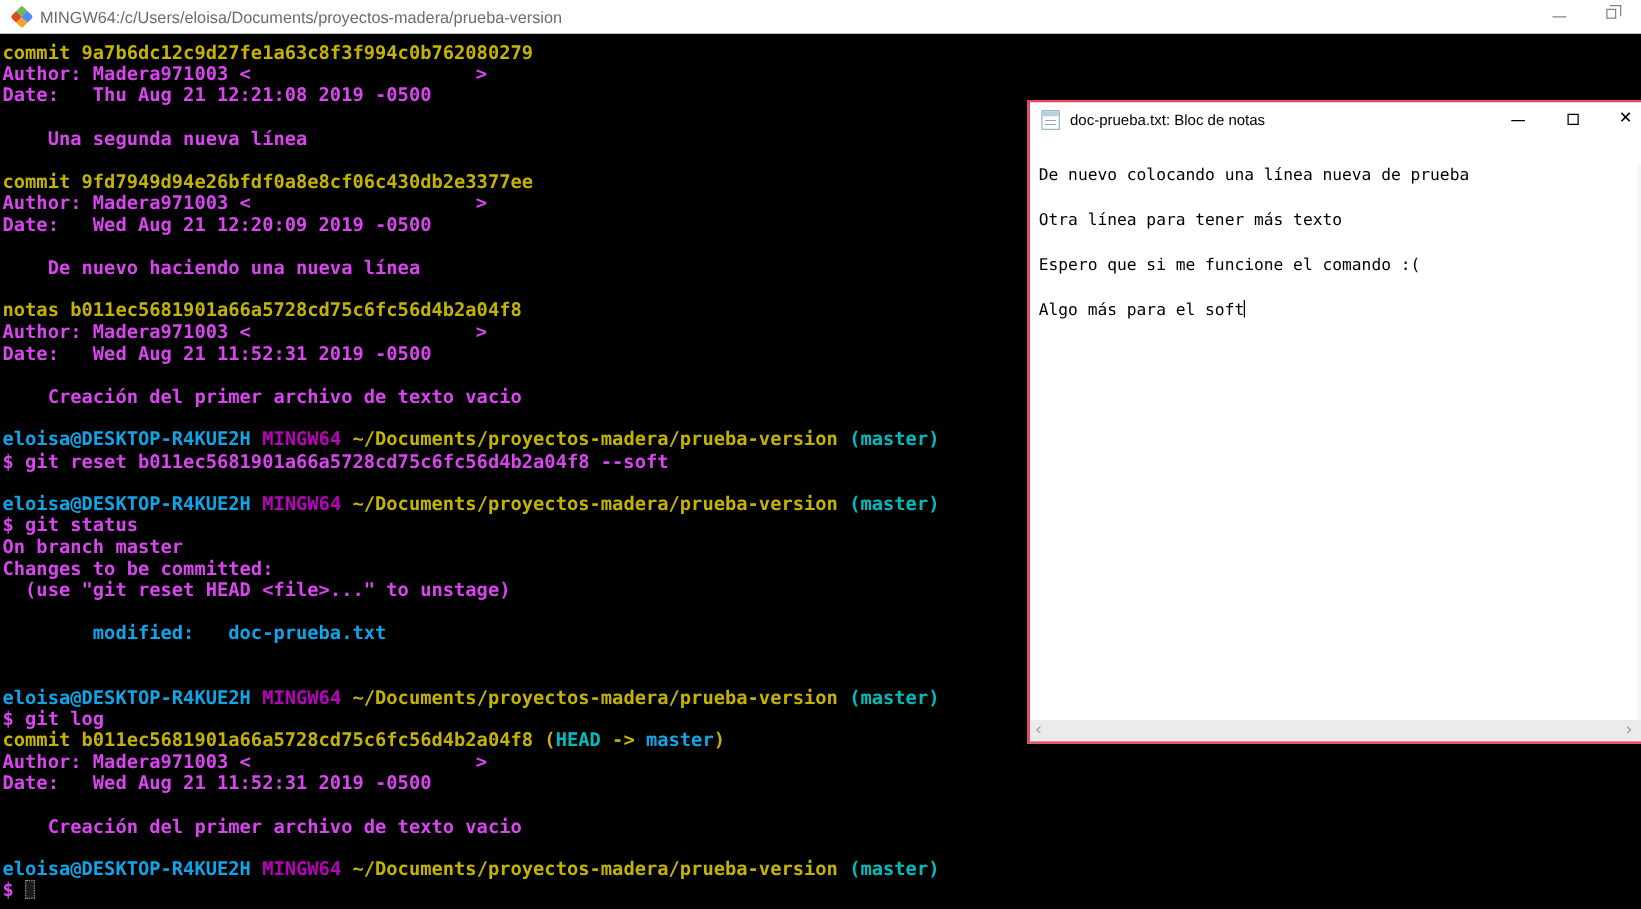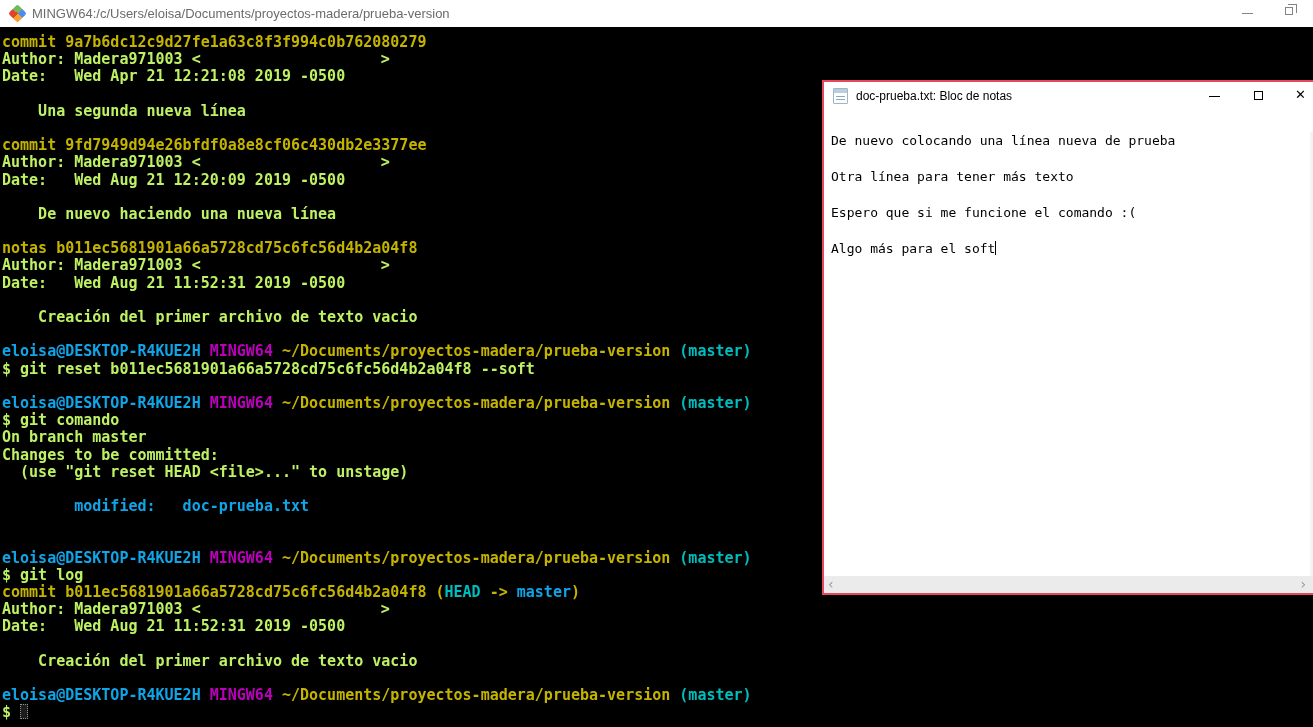--- a/index.html
+++ b/index.html
@@ -11,21 +11,21 @@
   .git-icon { position:absolute; left:11px; top:7px; width:13px; height:13px; transform:rotate(45deg); border-radius:2px;
               background:conic-gradient(#4c8bf5 0 25%, #f7a032 25% 50%, #e24329 50% 75%, #74b959 75% 100%); }
   .term-title { position:absolute; left:32px; top:6px; font-size:13px; color:#6b6b6b; white-space:nowrap; }
   .term-min { position:absolute; right:60px; top:13px; width:11px; height:1px; background:#838383; }
   .term-restore { position:absolute; right:20px; top:7px; width:8px; height:8px; border:1px solid #838383; background:#fff; }
   .term-restore::before { content:""; position:absolute; left:2px; top:-4px; width:8px; height:8px; border:1px solid #838383; border-bottom:none; border-left:none; }
 
   .term-body { position:absolute; left:0; top:27px; right:0; bottom:0; background:#000; padding:7px 0 0 2px;
                font-family:"DejaVu Sans Mono", monospace; font-size:15px; line-height:17.2px;font-weight:bold; }
   .tline { height:17.2px; white-space:pre; }
-  .c-f { color:#bef264; }
+  .c-f { color:#d946ef; }
   .c-y { color:#c4b400; }
   .c-g { color:#0ea5e9; }
   .c-m { color:#bb00bb; }
   .c-c { color:#00bdbd; }
   .redact { display:inline-block; height:10px; background:#000; }
   .cursor { display:inline-block; width:8px; height:15px; border:1px dotted #8f8f8f; background:#1c1c1c; vertical-align:-2px; }
 
   
   .notepad { position:absolute; left:822px; top:80px; width:507px; height:515px; background:#ffffff; border:2px solid #e8465a; }
   .np-titlebar { position:absolute; left:0; top:0; right:0; height:28px; background:#ffffff; }
@@ -61,41 +61,41 @@
 <div class="terminal">
   <div class="term-titlebar">
     <div class="git-icon"></div>
     <div class="term-title">MINGW64:/c/Users/eloisa/Documents/proyectos-madera/prueba-version</div>
     <div class="term-min"></div>
     <div class="term-restore"></div>
   </div>
   <div class="term-body">
       <div class="tline"><span class="c-y">commit 9a7b6dc12c9d27fe1a63c8f3f994c0b762080279</span></div>
       <div class="tline"><span class="c-f">Author: Madera971003 &lt;</span><span class="redact" style="width: 180px;"></span><span class="c-f">&gt;</span></div>
-      <div class="tline"><span class="c-f">Date:   Wed Apr 21 12:21:08 2019 -0500</span></div>
+      <div class="tline"><span class="c-f">Date:   Thu Aug 21 12:21:08 2019 -0500</span></div>
       <div class="tline"></div>
       <div class="tline"><span class="c-f">    Una segunda nueva línea</span></div>
       <div class="tline"></div>
       <div class="tline"><span class="c-y">commit 9fd7949d94e26bfdf0a8e8cf06c430db2e3377ee</span></div>
       <div class="tline"><span class="c-f">Author: Madera971003 &lt;</span><span class="redact" style="width: 180px;"></span><span class="c-f">&gt;</span></div>
       <div class="tline"><span class="c-f">Date:   Wed Aug 21 12:20:09 2019 -0500</span></div>
       <div class="tline"></div>
       <div class="tline"><span class="c-f">    De nuevo haciendo una nueva línea</span></div>
       <div class="tline"></div>
       <div class="tline"><span class="c-y">notas b011ec5681901a66a5728cd75c6fc56d4b2a04f8</span></div>
       <div class="tline"><span class="c-f">Author: Madera971003 &lt;</span><span class="redact" style="width: 180px;"></span><span class="c-f">&gt;</span></div>
       <div class="tline"><span class="c-f">Date:   Wed Aug 21 11:52:31 2019 -0500</span></div>
       <div class="tline"></div>
       <div class="tline"><span class="c-f">    Creación del primer archivo de texto vacio</span></div>
       <div class="tline"></div>
       <div class="tline"><span class="c-g">eloisa@DESKTOP-R4KUE2H</span><span class="c-f"> </span><span class="c-m">MINGW64</span><span class="c-f"> </span><span class="c-y">~/Documents/proyectos-madera/prueba-version</span><span class="c-f"> </span><span class="c-c">(master)</span></div>
       <div class="tline"><span class="c-f">$ git reset b011ec5681901a66a5728cd75c6fc56d4b2a04f8 --soft</span></div>
       <div class="tline"></div>
       <div class="tline"><span class="c-g">eloisa@DESKTOP-R4KUE2H</span><span class="c-f"> </span><span class="c-m">MINGW64</span><span class="c-f"> </span><span class="c-y">~/Documents/proyectos-madera/prueba-version</span><span class="c-f"> </span><span class="c-c">(master)</span></div>
-      <div class="tline"><span class="c-f">$ git comando</span></div>
+      <div class="tline"><span class="c-f">$ git status</span></div>
       <div class="tline"><span class="c-f">On branch master</span></div>
       <div class="tline"><span class="c-f">Changes to be committed:</span></div>
       <div class="tline"><span class="c-f">  (use "git reset HEAD &lt;file&gt;..." to unstage)</span></div>
       <div class="tline"></div>
       <div class="tline"><span class="c-g">        modified:   doc-prueba.txt</span></div>
       <div class="tline"></div>
       <div class="tline"></div>
       <div class="tline"><span class="c-g">eloisa@DESKTOP-R4KUE2H</span><span class="c-f"> </span><span class="c-m">MINGW64</span><span class="c-f"> </span><span class="c-y">~/Documents/proyectos-madera/prueba-version</span><span class="c-f"> </span><span class="c-c">(master)</span></div>
       <div class="tline"><span class="c-f">$ git log</span></div>
       <div class="tline"><span class="c-y">commit b011ec5681901a66a5728cd75c6fc56d4b2a04f8 (</span><span class="c-c">HEAD</span><span class="c-y"> -&gt; </span><span class="c-g">master</span><span class="c-y">)</span></div>

